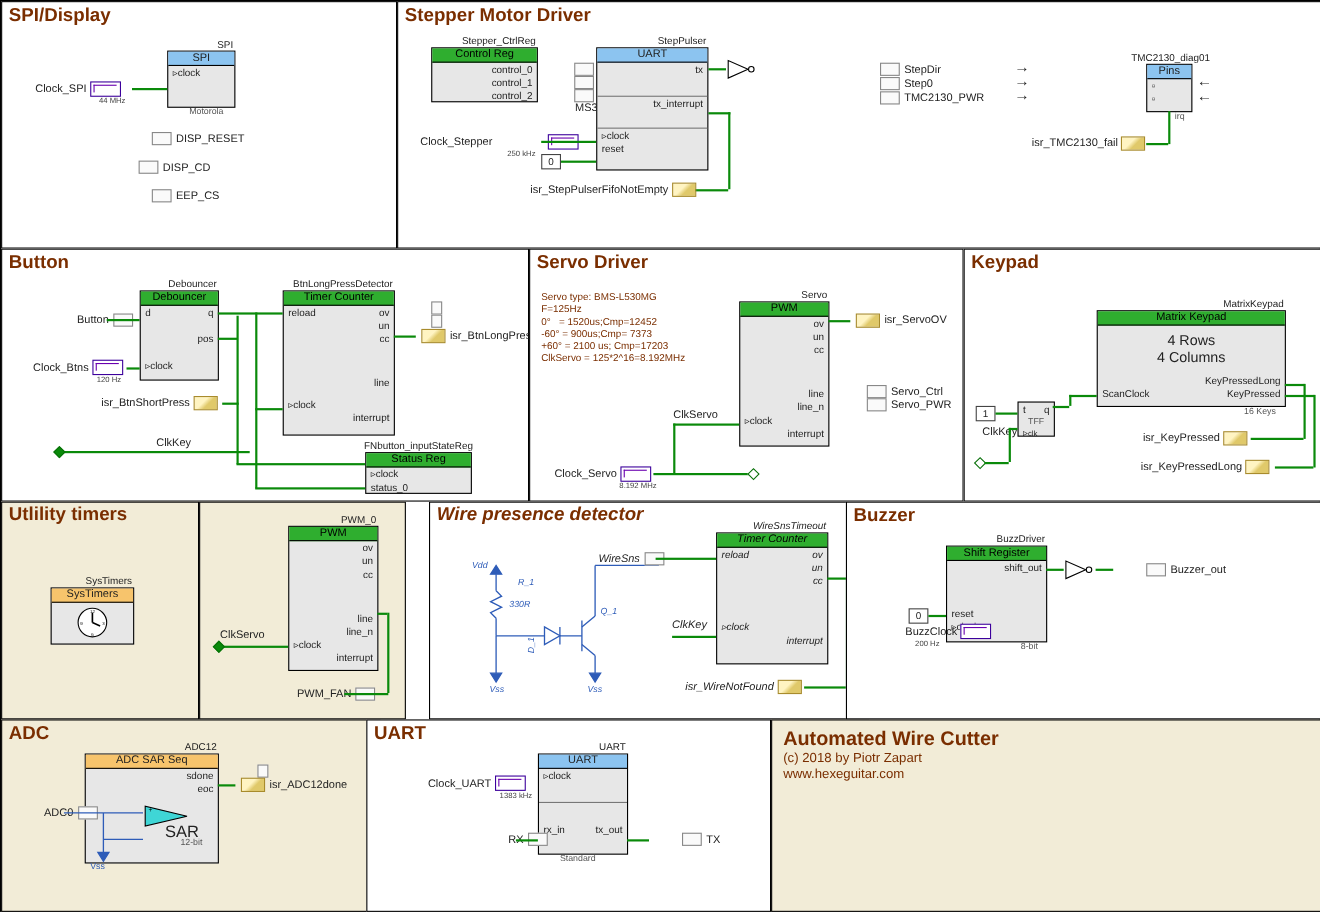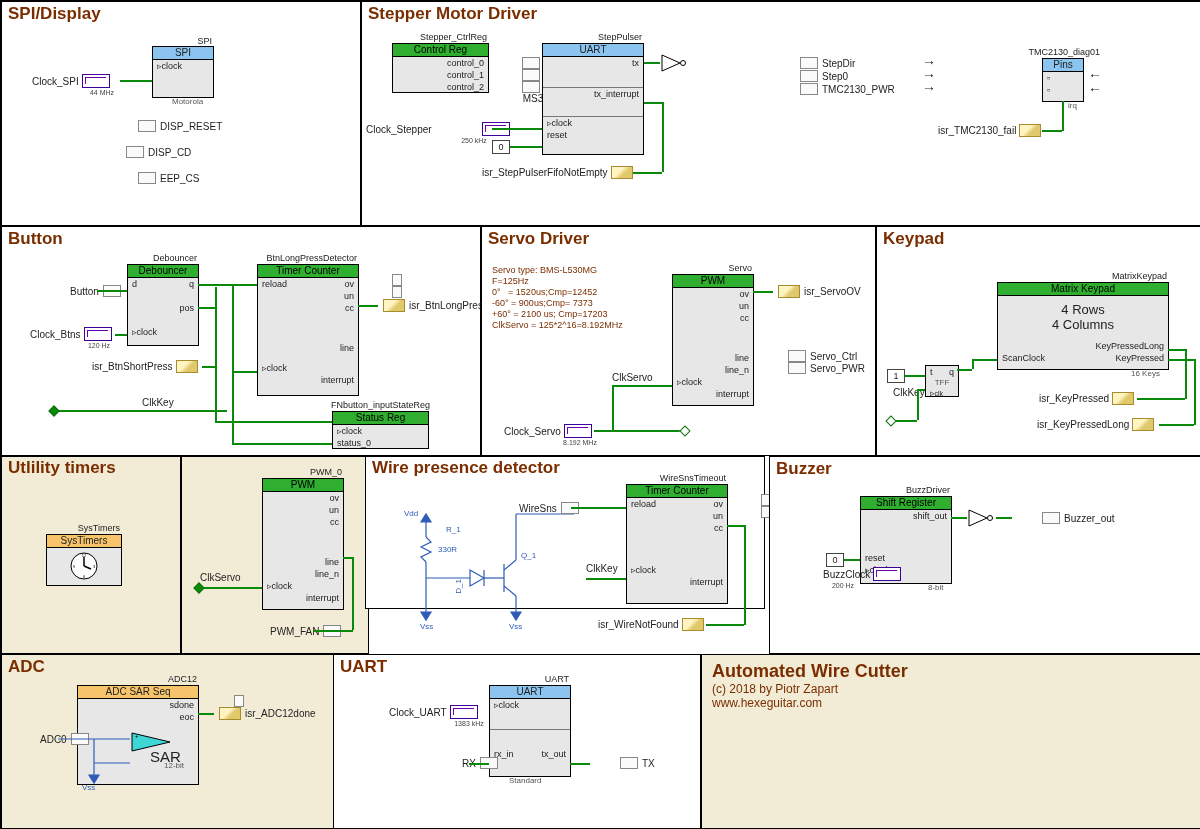--- a/index.html
+++ b/index.html
@@ -109,21 +109,21 @@
         <span>MS1</span>
       </div>
     <div class="iconlbl" style="left:132px;top:67px;gap:44px;">
         <span class="pinicon"></span>
         <span>MS2</span>
       </div>
     <div class="iconlbl" style="left:132px;top:79px;flex-direction:column;">
         <span class="pinicon"></span>
         <span>MS3</span>
       </div>
-    <div class="clk" style="left:4px;top:120px;gap:47px;">
+    <div class="clk" style="left:20px;top:120px;gap:47px;">
         <span>Clock_Stepper</span>
         <span class="clkicon"></span>
       </div>
     <div class="sublabel" style="left:95px;top:135px;width:34px;">250 kHz</div>
     <div class="zero" style="left:130px;top:138px;">0</div>
 
     <div class="instname" style="left:180px;top:30px;width:100px;">StepPulser</div>
     <div class="cmp" style="left:180px;top:41px;width:100px;height:110px;">
       <div class="hdr sky">UART</div>
       <div class="row" style="height:30px;">
@@ -469,21 +469,21 @@
     <div class="greendot" style="left:13px;top:127px;background:var(--green);"></div>
     <div class="iconlbl" style="left:60px;top:168px;flex-direction:row-reverse;">
         <span class="pinicon" style="margin:0 0 0 4px;"></span>
         <span>PWM_FAN</span>
       </div>
     <div class="greenline" style="left:131px;top:173px;width:40px;height:1.5px;"></div>
     <div class="greenline" style="left:170px;top:100px;width:1.5px;height:73px;"></div>
     <div class="greenline" style="left:161px;top:100px;width:9px;height:1.5px;"></div>
   </div>
 
-  <div class="panel" style="left:364px;top:455px;width:400px;height:153px;">
+  <div class="panel" style="left:389px;top:455px;width:400px;height:198px;font-style:italic;">
     <div class="panel-title" style="line-height:18px;">Wire presence detector</div>
 
     <svg style="position:absolute;left:30px;top:45px;width:180px;height:130px;" viewBox="0 0 180 130">
       <g stroke="#2e5cb8" fill="none" stroke-width="1.2">
 
         <line x1="30" y1="20" x2="30" y2="35"></line>
         <polygon points="25,20 35,20 30,12" fill="#2e5cb8"></polygon>
 
         <path d="M30 35 L35 40 L25 45 L35 50 L25 55 L30 60"></path>
         <line x1="30" y1="60" x2="30" y2="76"></line>

